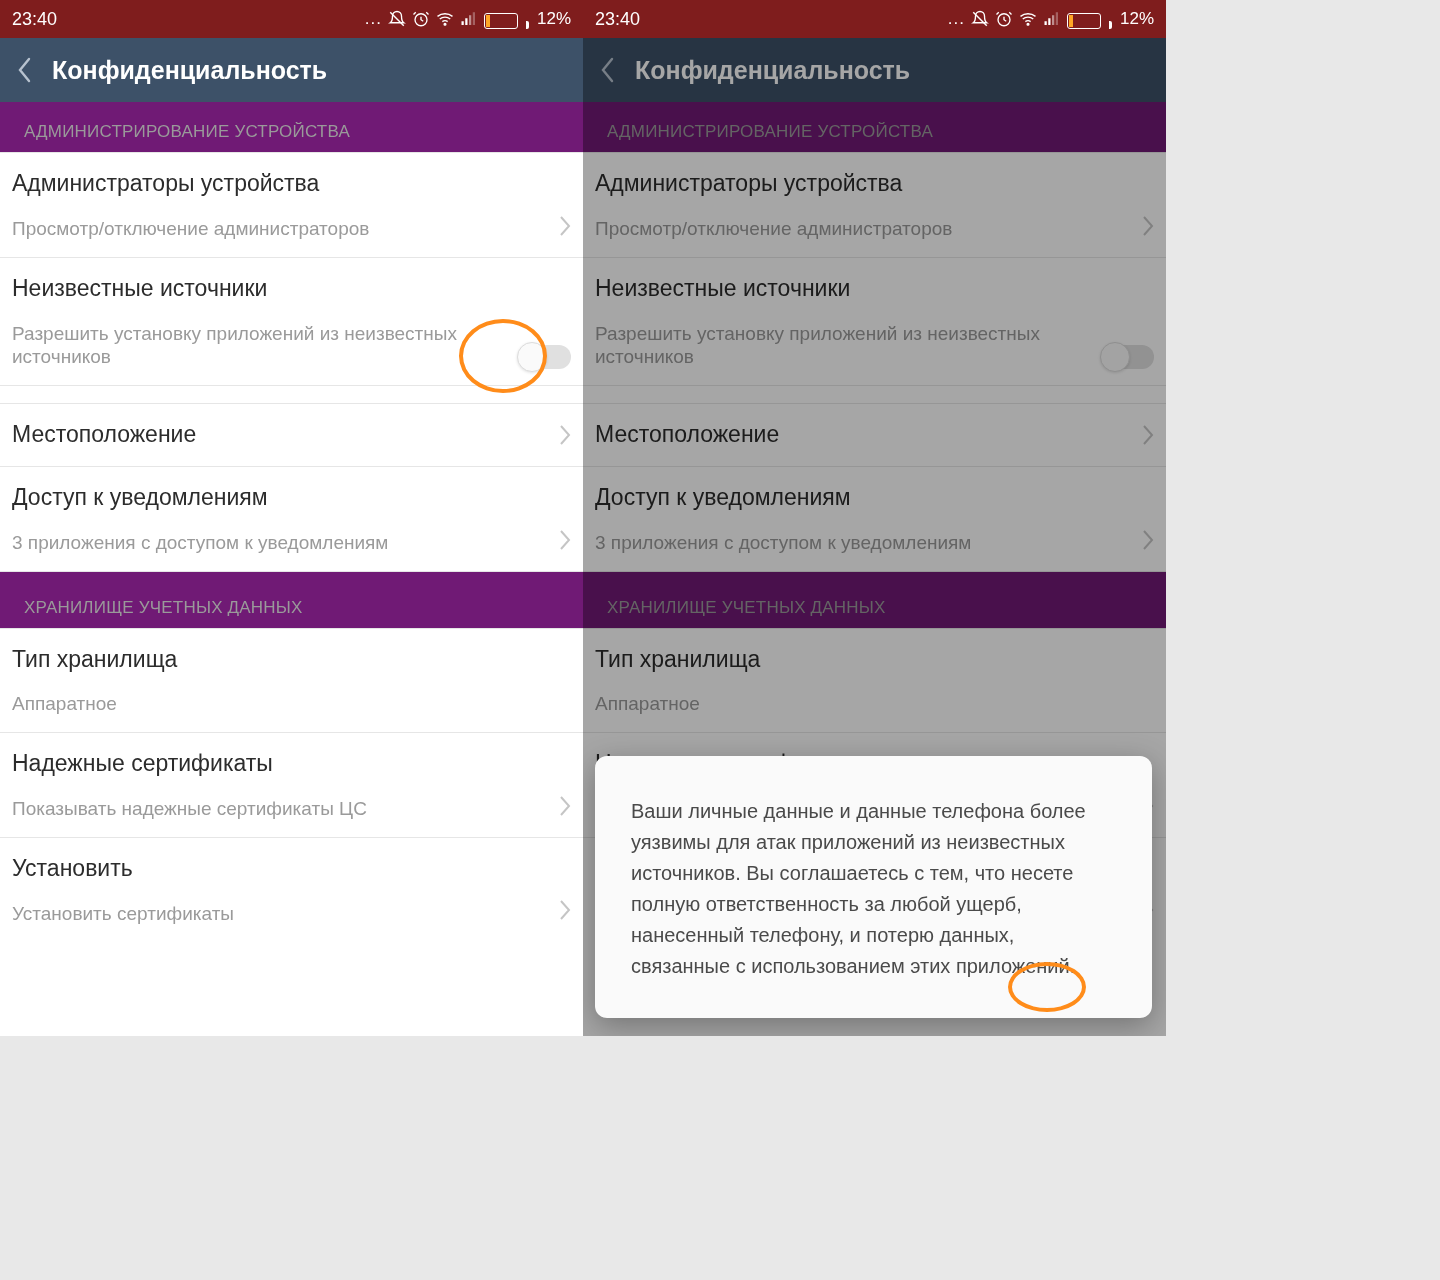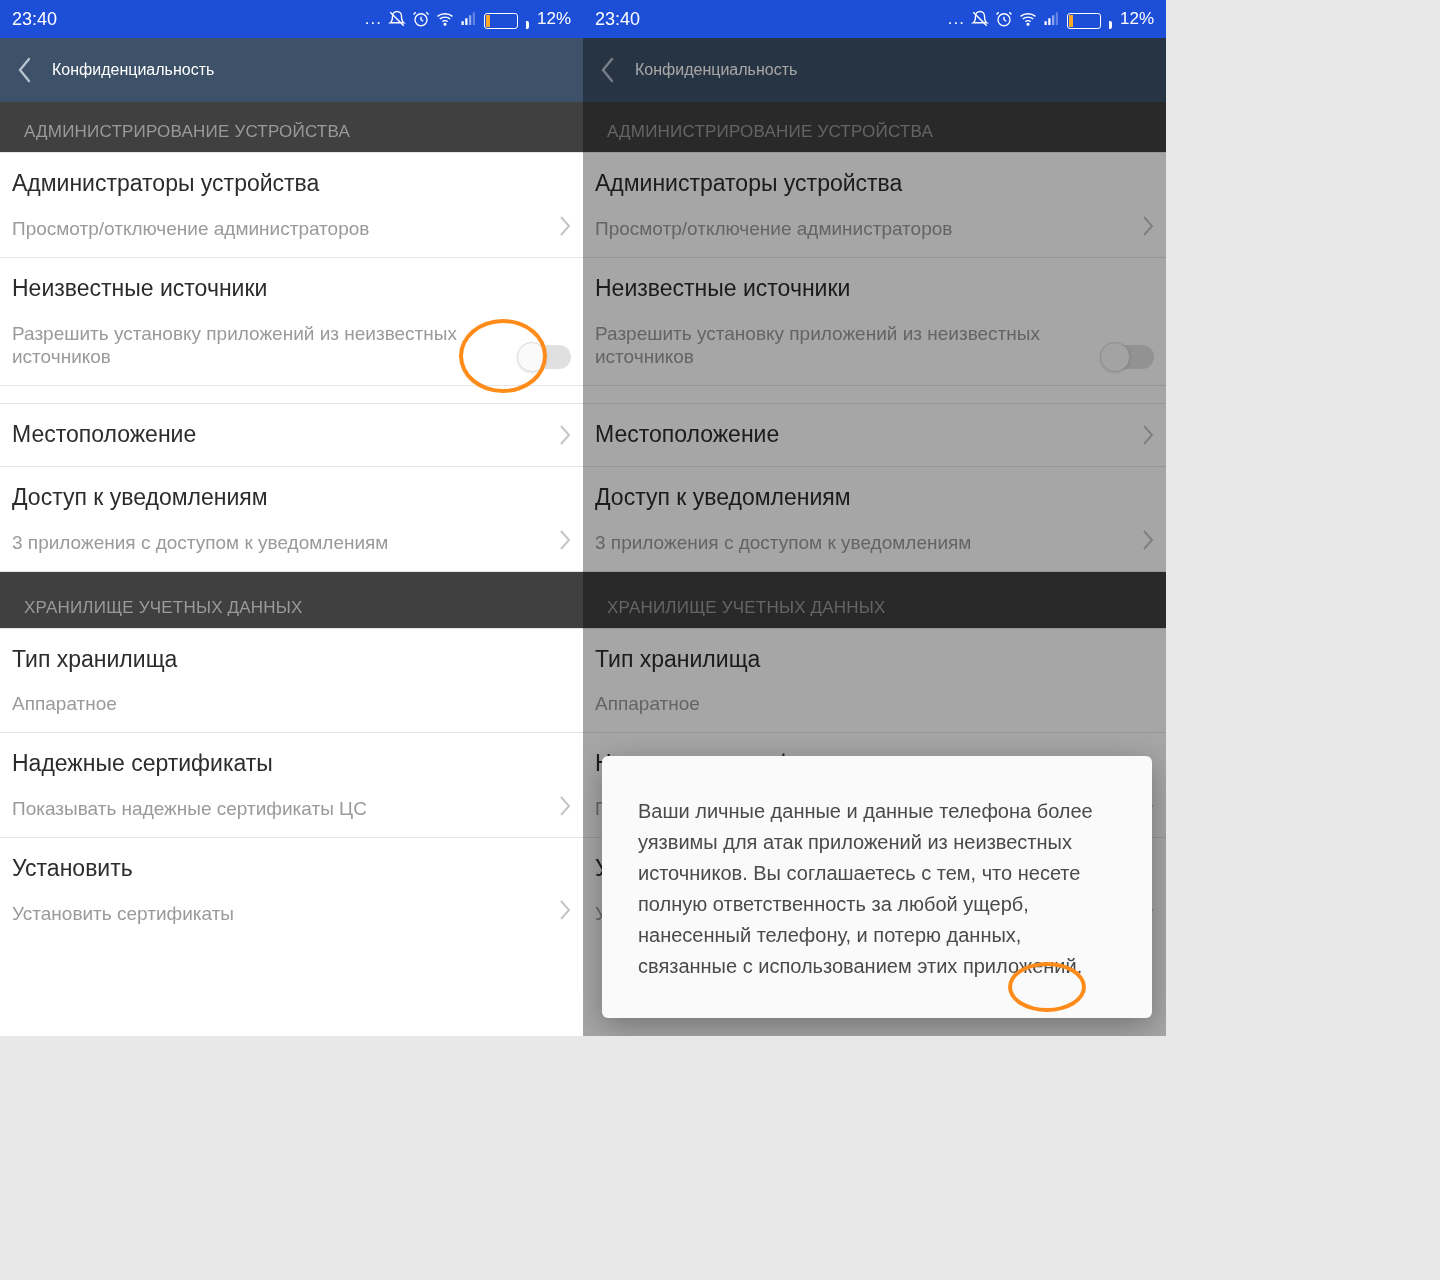--- a/index.html
+++ b/index.html
@@ -14,43 +14,43 @@
   .phone {
     width: 583px;
     height: 1036px;
     background: #fff;
     position: relative;
     overflow: hidden;
     flex-shrink: 0;
   }
   .status-bar {
     height: 38px;
-    background: #1d4ed8;
+    background: #7f1d1d;
     color: #fff;
     display: flex;
     align-items: center;
     justify-content: space-between;
     padding: 0 12px;
     font-size: 17px;
     font-weight: 500;
   }
   .status-left { font-size: 18px; }
   .status-right { display: flex; align-items: center; gap: 6px; }
   .status-icon { display: inline-flex; align-items: center; }
   .title-bar {
     height: 64px;
     background: #3d5168;
     color: #fff;
     display: flex;
     align-items: center;
     padding: 0 16px;
   }
   .back-btn { margin-right: 18px; display: flex; align-items: center; }
-  .title-text { font-size: 16px; font-weight: 400; }
-  .content { background: #404040; }
+  .title-text { font-size: 25px; font-weight: 700; }
+  .content { background: #701a75; }
   .section-header {
     color: #9a9a9a;
     font-size: 17px;
     padding: 20px 24px 10px;
     border-bottom: 1px solid #e6e6e6;
     letter-spacing: 0.2px;
   }
   .divider-gap {
     height: 18px;
     background: #fff;
@@ -95,24 +95,24 @@
   }
   
   .dim {
     position: absolute;
     inset: 0;
     background: rgba(0,0,0,0.35);
   }
   .dialog {
     position: absolute;
     bottom: 18px;
-    left: 19px;
+    left: 12px;
     right: 14px;
     background: #fafafa;
-    border-radius: 6px;
+    border-radius: 12px;
     box-shadow: 0 8px 30px rgba(0,0,0,0.3);
     overflow: hidden;
   }
   .dialog-body {
     padding: 40px 36px 36px;
     font-size: 20px;
     color: #4a4a4a;
     line-height: 1.55;
   }
   .dialog-buttons {

